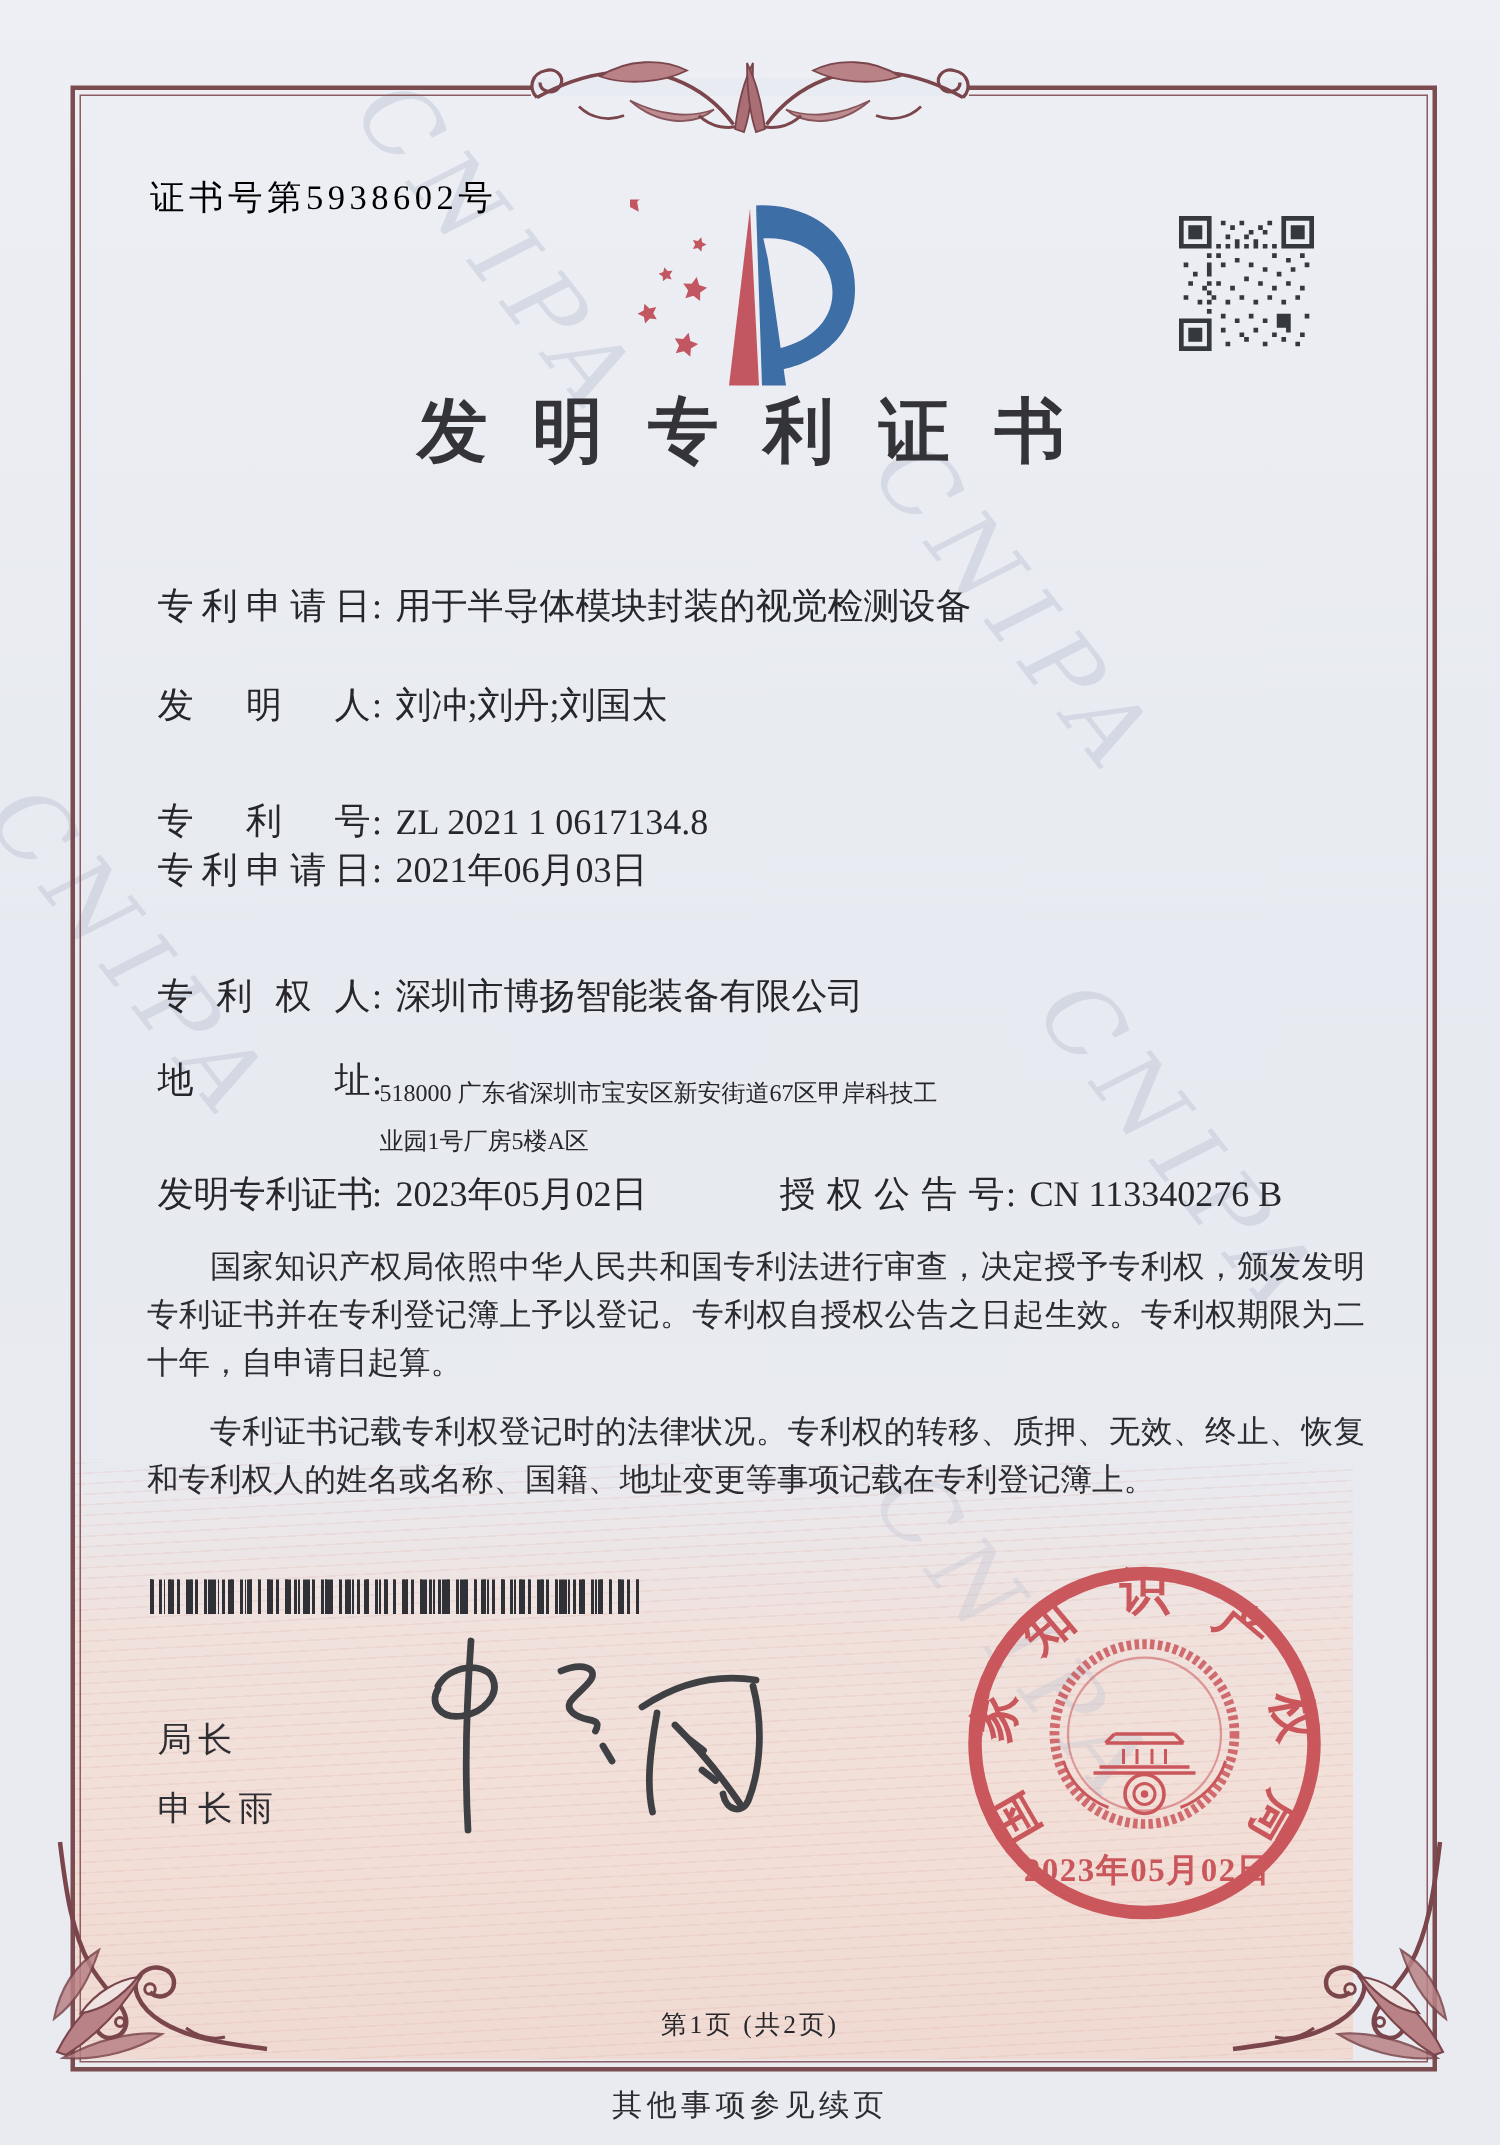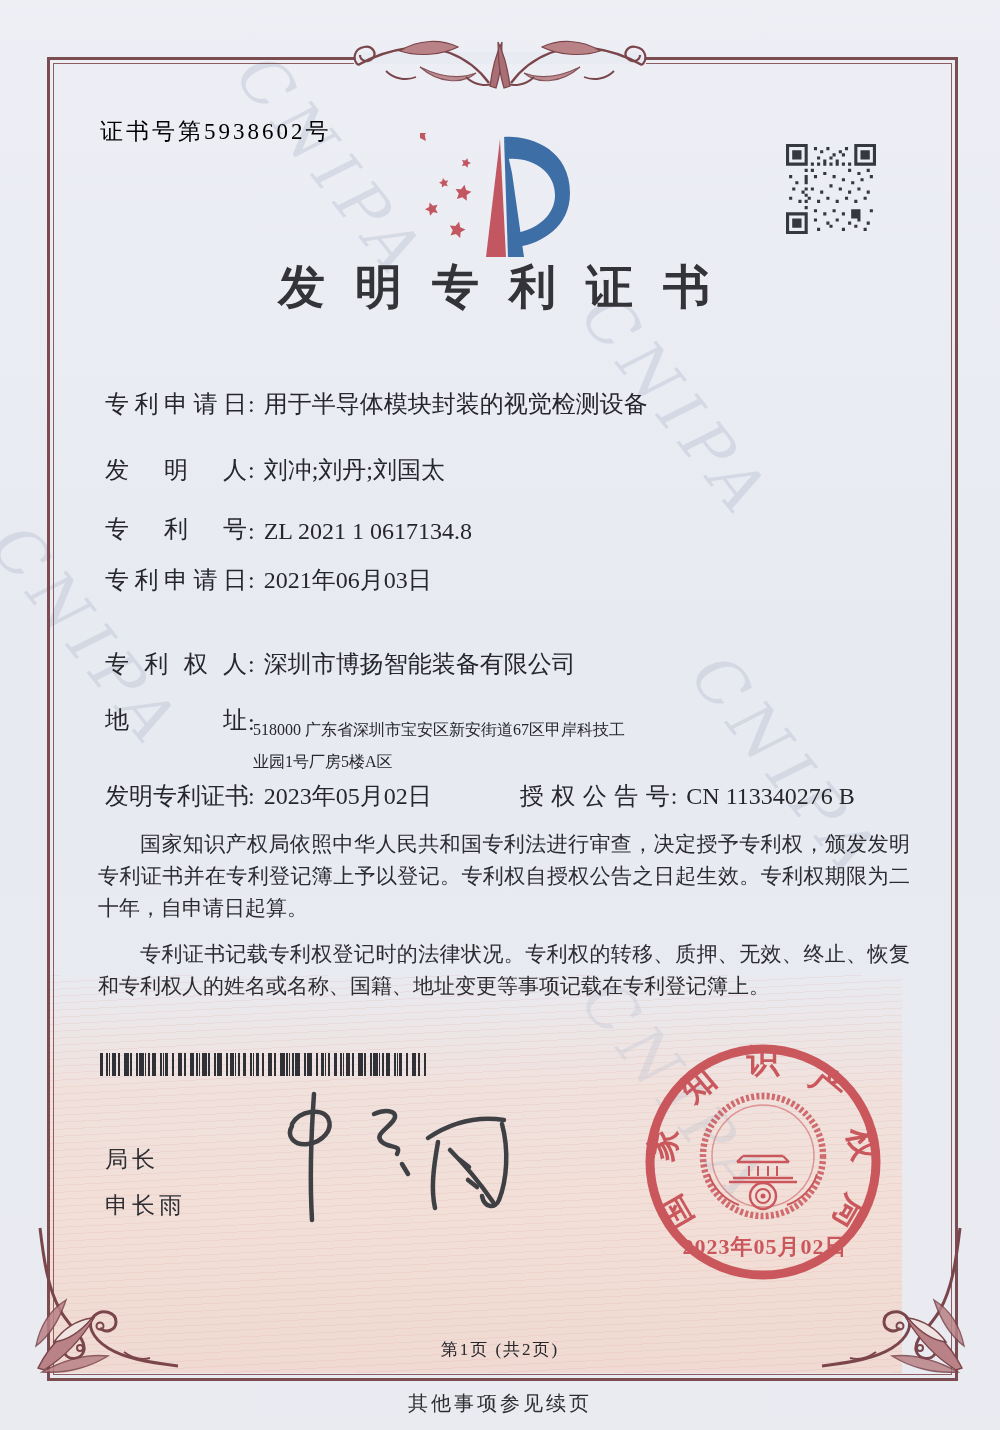--- a/index.html
+++ b/index.html
@@ -152,21 +152,21 @@
 </svg>
 
 <div class="abs title">发明专利证书</div>
 
 <div class="abs row" style="top:388px;">
   <span class="flabel">专利申请日</span><span class="colon">:</span><span class="fvalue">用于半导体模块封装的视觉检测设备</span>
 </div>
 <div class="abs row" style="top:454px;">
   <span class="flabel">发明人</span><span class="colon">:</span><span class="fvalue">刘冲;刘丹;刘国太</span>
 </div>
-<div class="abs row" style="top:513px;">
+<div class="abs row" style="top:531px;">
   <span class="flabel">专利号</span><span class="colon">:</span><span class="fvalue">ZL 2021 1 0617134.8</span>
 </div>
 <div class="abs row" style="top:564px;">
   <span class="flabel">专利申请日</span><span class="colon">:</span><span class="fvalue">2021年06月03日</span>
 </div>
 <div class="abs row" style="top:648px;">
   <span class="flabel">专利权人</span><span class="colon">:</span><span class="fvalue">深圳市博扬智能装备有限公司</span>
 </div>
 
 <div class="abs row" style="top:704px;">

